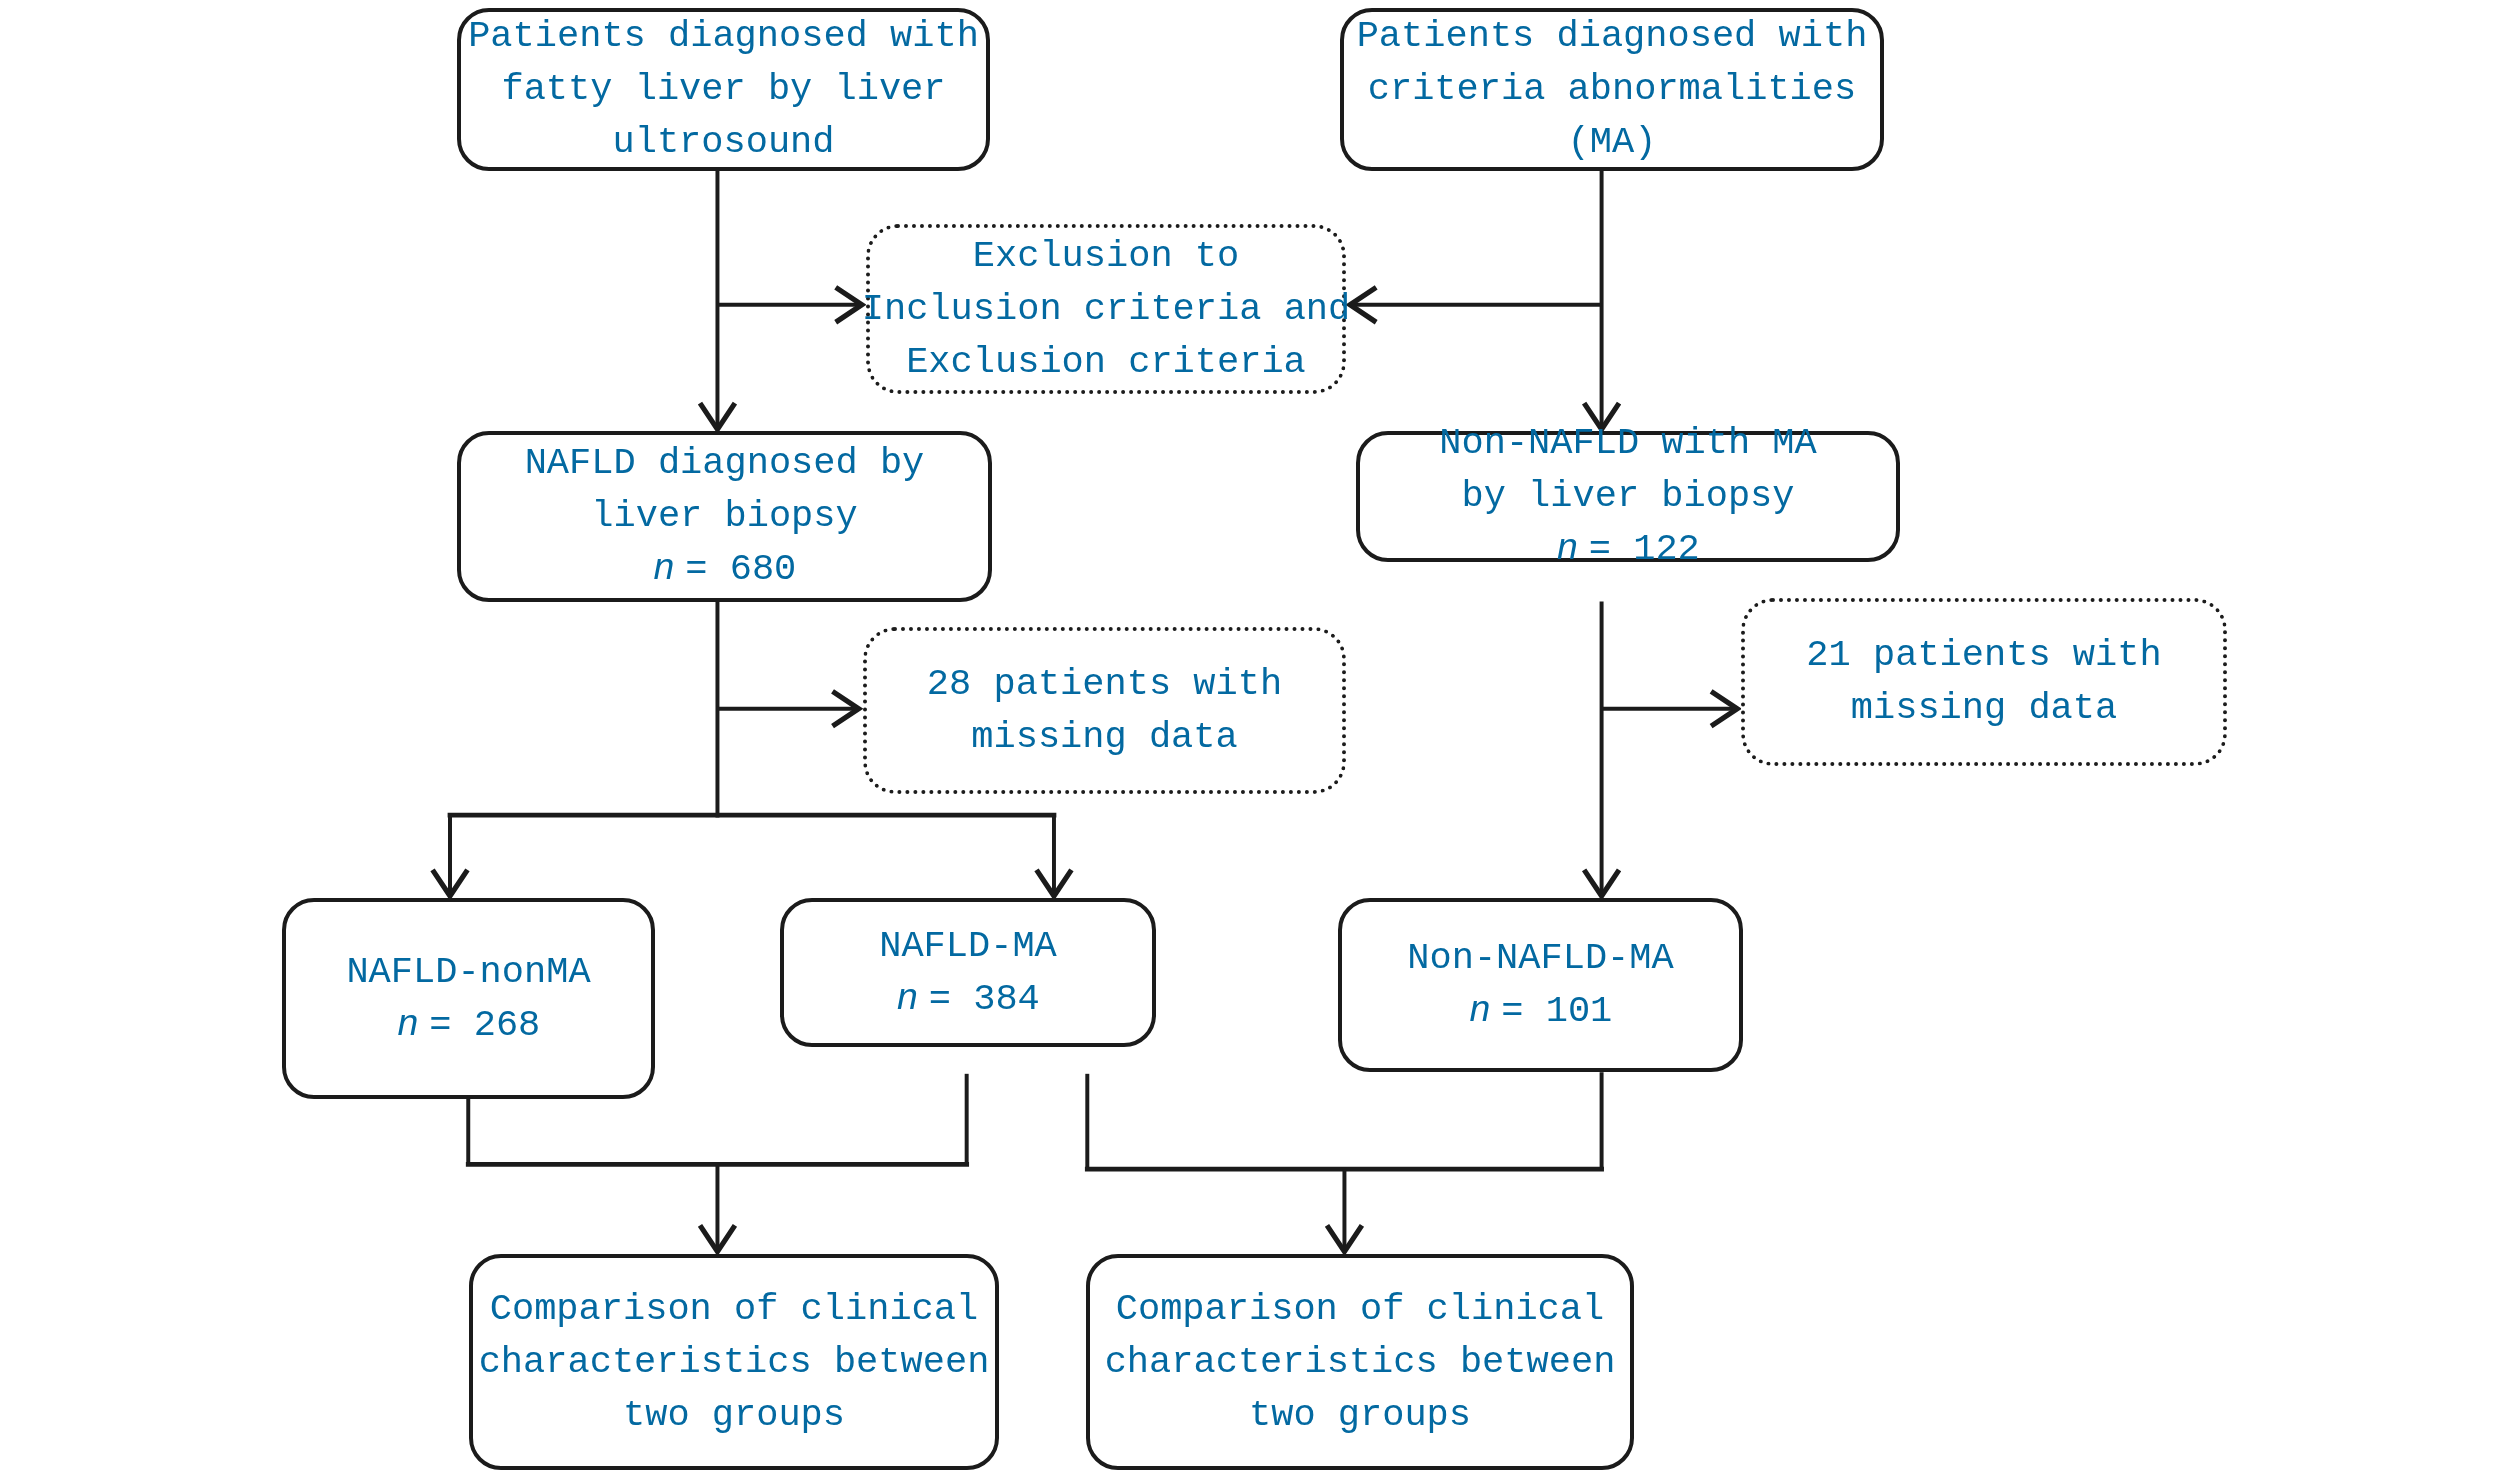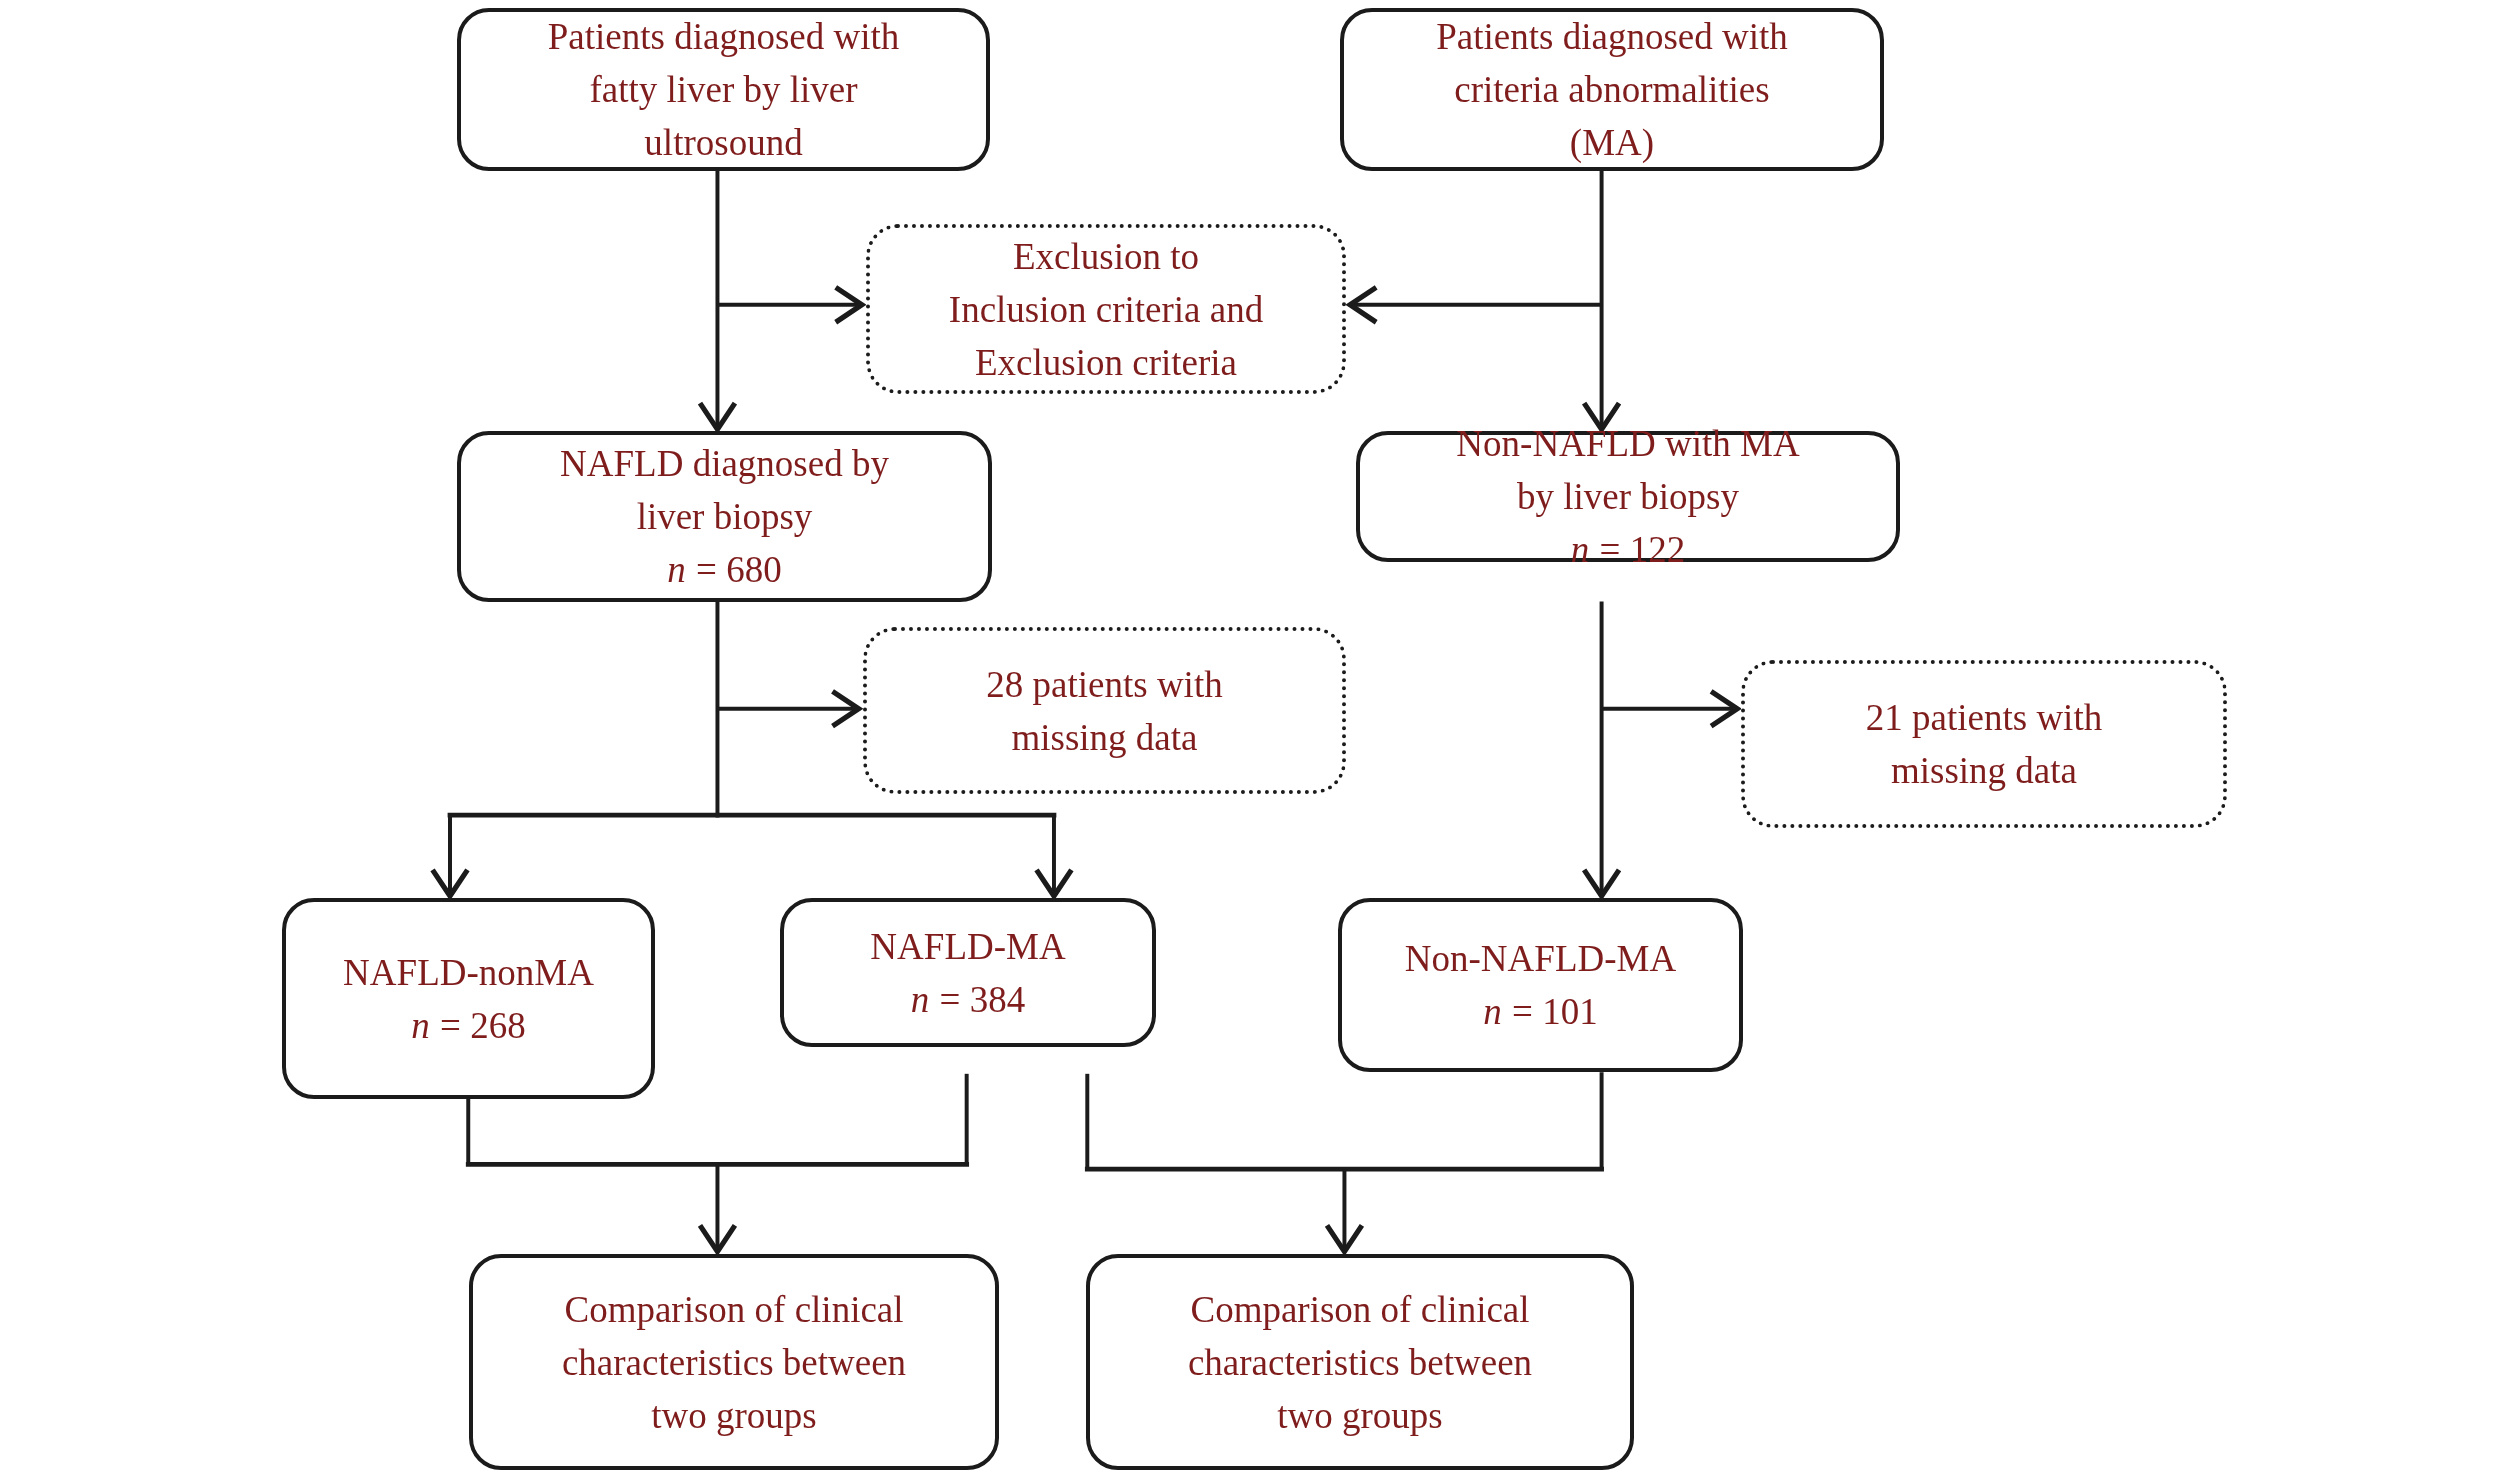--- a/index.html
+++ b/index.html
@@ -5,22 +5,22 @@
   html, body {
     margin: 0;
     padding: 0;
     background: #ffffff;
   }
   #canvas {
     position: relative;
     width: 2500px;
     height: 1477px;
     background: #ffffff;
-    font-family: Liberation Serif, serif;
-    color: #7f1d1d;
+    font-family: Liberation Mono, monospace;
+    color: #0369a1;
     overflow: hidden;
   }
   #connectors {
     position: absolute;
     left: 0;
     top: 0;
     z-index: 1;
   }
   #connectors line {
     stroke: #1b1b1b;
@@ -170,21 +170,21 @@
     <div class="tline">
       <span class="nit">n</span><span class="nval">= 122</span>
     </div>
   </div>
 
   <div class="node dotted" style="left:863px; top:627px; width:483px; height:167px;">
     <div class="tline">28 patients with</div>
     <div class="tline">missing data</div>
   </div>
 
-  <div class="node dotted" style="left:1741px; top:660px; width:486px; height:168px;align-items:center;">
+  <div class="node dotted" style="left:1741px; top:598px; width:486px; height:168px;align-items:center;">
     <div class="tline">21 patients with</div>
     <div class="tline">missing data</div>
   </div>
 
   <div class="node" style="left:282px; top:898px; width:373px; height:201px;">
     <div class="tline">NAFLD-nonMA</div>
     <div class="tline">
       <span class="nit">n</span><span class="nval">= 268</span>
     </div>
   </div>

